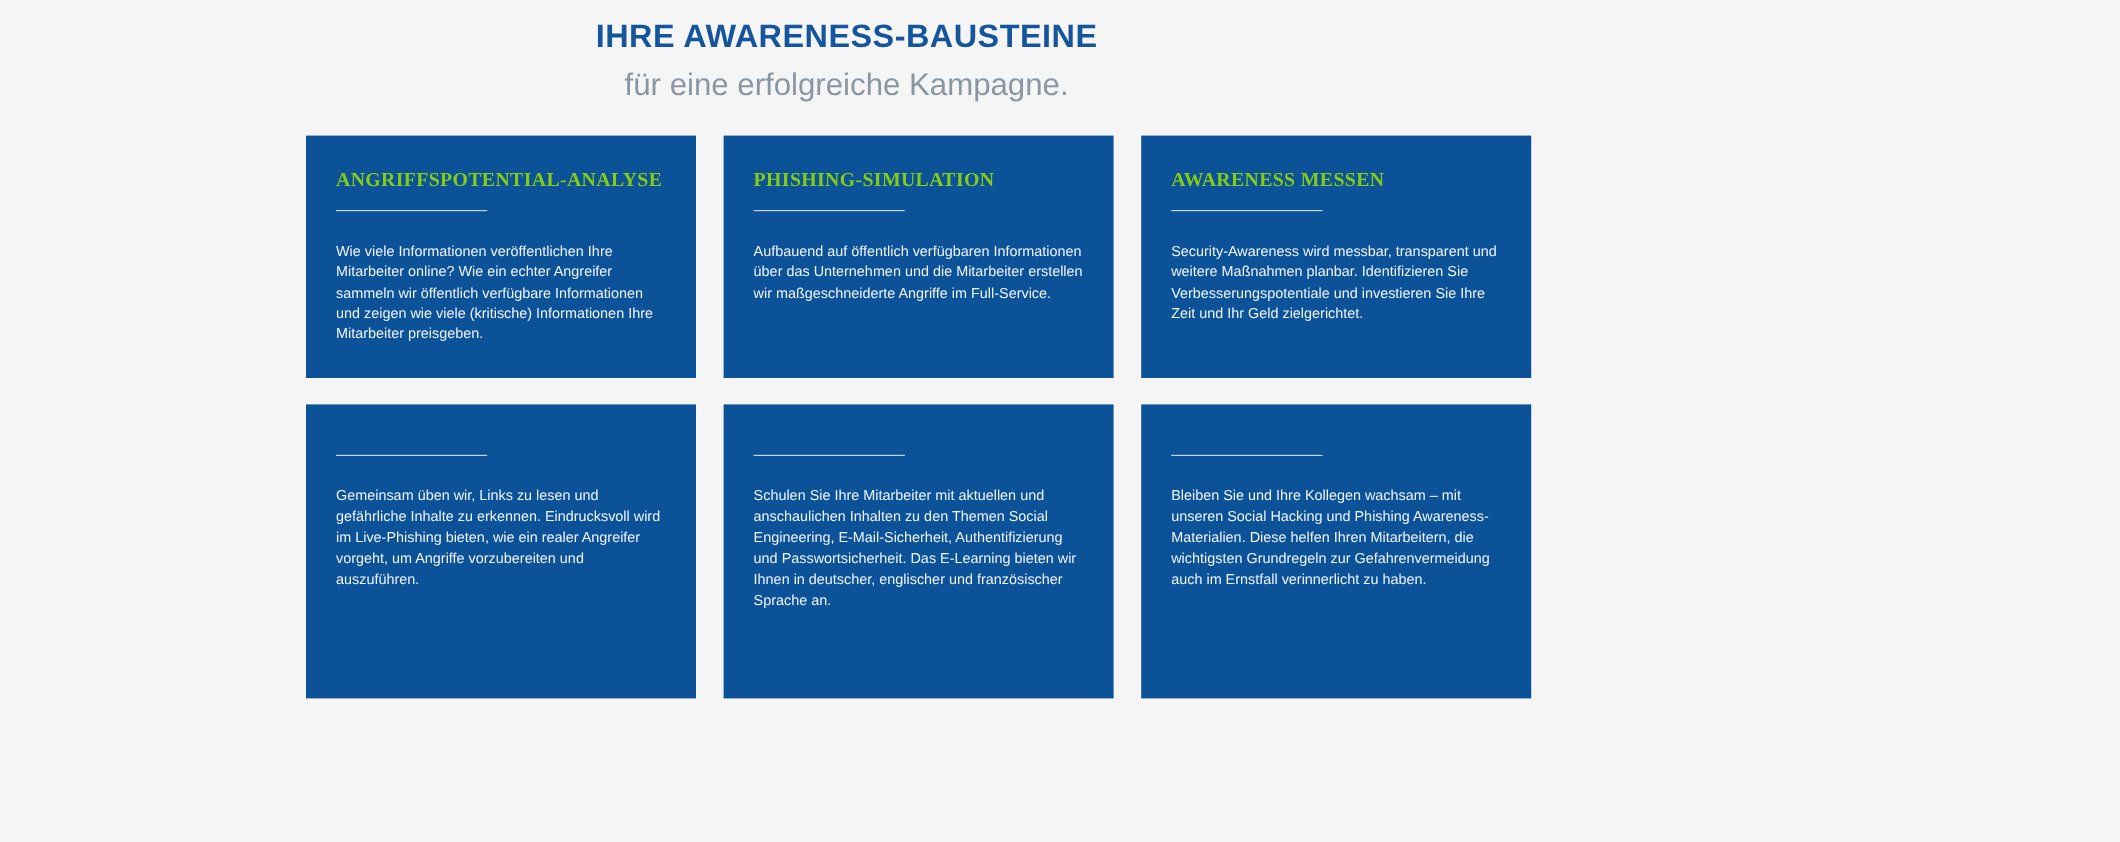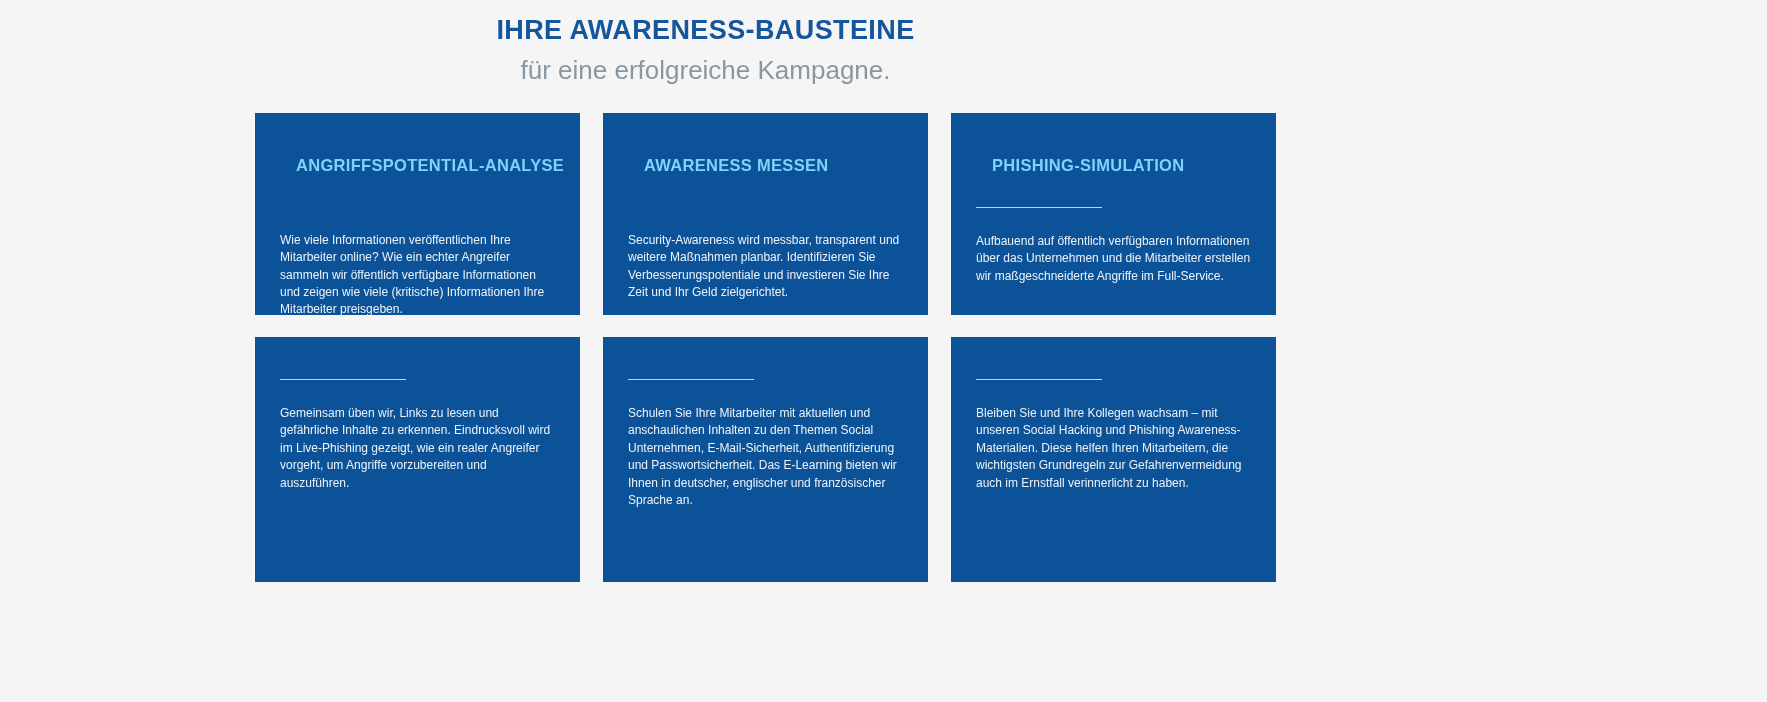--- a/index.html
+++ b/index.html
@@ -64,23 +64,24 @@
   }
   .row1 .card { height: 202px; }
   .row2 .card { height: 245px; }
 
   .card-title {
     font-size: 16.5px;
     font-weight: bold;
     letter-spacing: 0.3px;
     text-transform: uppercase;
     line-height: 1.2;
-    margin: 16px;
-    color: #7dd3fc;
+    margin: 0;
+    color: #84cc16;
     white-space: nowrap;
+    font-family: Liberation Serif, serif;
   }
   .card-divider {
     width: 126px;
     height: 1px;
     background: rgba(255,255,255,0.75);
     margin: 15px 0 0 0;
     border: 0;
   }
   .card-body {
     font-size: 12px;
@@ -104,43 +105,43 @@
 
     <div class="card-row row1">
 
       <div class="card">
         <h2 class="card-title">ANGRIFFSPOTENTIAL-ANALYSE</h2>
         <hr class="card-divider">
         <p class="card-body">Wie viele Informationen veröffentlichen Ihre Mitarbeiter online? Wie ein echter Angreifer sammeln wir öffentlich verfügbare Informationen und zeigen wie viele (kritische) Informationen Ihre Mitarbeiter preisgeben.</p>
       </div>
 
       <div class="card">
+        <h2 class="card-title">PHISHING-SIMULATION</h2>
+        <hr class="card-divider">
+        <p class="card-body">Aufbauend auf öffentlich verfügbaren Informationen über das Unternehmen und die Mitarbeiter erstellen wir maßgeschneiderte Angriffe im Full-Service.</p>
+      </div>
+
+      <div class="card">
         <h2 class="card-title">AWARENESS MESSEN</h2>
         <hr class="card-divider">
         <p class="card-body">Security-Awareness wird messbar, transparent und weitere Maßnahmen planbar. Identifizieren Sie Verbesserungspotentiale und investieren Sie Ihre Zeit und Ihr Geld zielgerichtet.</p>
-      </div>
-
-      <div class="card">
-        <h2 class="card-title">PHISHING-SIMULATION</h2>
-        <hr class="card-divider">
-        <p class="card-body">Aufbauend auf öffentlich verfügbaren Informationen über das Unternehmen und die Mitarbeiter erstellen wir maßgeschneiderte Angriffe im Full-Service.</p>
       </div>
 
     </div>
 
     <div class="card-row row2">
 
       <div class="card">
         <hr class="card-divider">
-        <p class="card-body">Gemeinsam üben wir, Links zu lesen und gefährliche Inhalte zu erkennen. Eindrucksvoll wird im Live-Phishing gezeigt, wie ein realer Angreifer vorgeht, um Angriffe vorzubereiten und auszuführen.</p>
+        <p class="card-body">Gemeinsam üben wir, Links zu lesen und gefährliche Inhalte zu erkennen. Eindrucksvoll wird im Live-Phishing bieten, wie ein realer Angreifer vorgeht, um Angriffe vorzubereiten und auszuführen.</p>
       </div>
 
       <div class="card">
         <hr class="card-divider">
-        <p class="card-body">Schulen Sie Ihre Mitarbeiter mit aktuellen und anschaulichen Inhalten zu den Themen Social Unternehmen, E-Mail-Sicherheit, Authentifizierung und Passwortsicherheit. Das E-Learning bieten wir Ihnen in deutscher, englischer und französischer Sprache an.</p>
+        <p class="card-body">Schulen Sie Ihre Mitarbeiter mit aktuellen und anschaulichen Inhalten zu den Themen Social Engineering, E-Mail-Sicherheit, Authentifizierung und Passwortsicherheit. Das E-Learning bieten wir Ihnen in deutscher, englischer und französischer Sprache an.</p>
       </div>
 
       <div class="card">
         <hr class="card-divider">
         <p class="card-body">Bleiben Sie und Ihre Kollegen wachsam – mit unseren Social Hacking und Phishing Awareness-Materialien. Diese helfen Ihren Mitarbeitern, die wichtigsten Grundregeln zur Gefahrenvermeidung auch im Ernstfall verinnerlicht zu haben.</p>
       </div>
 
     </div>
 
   </div>

